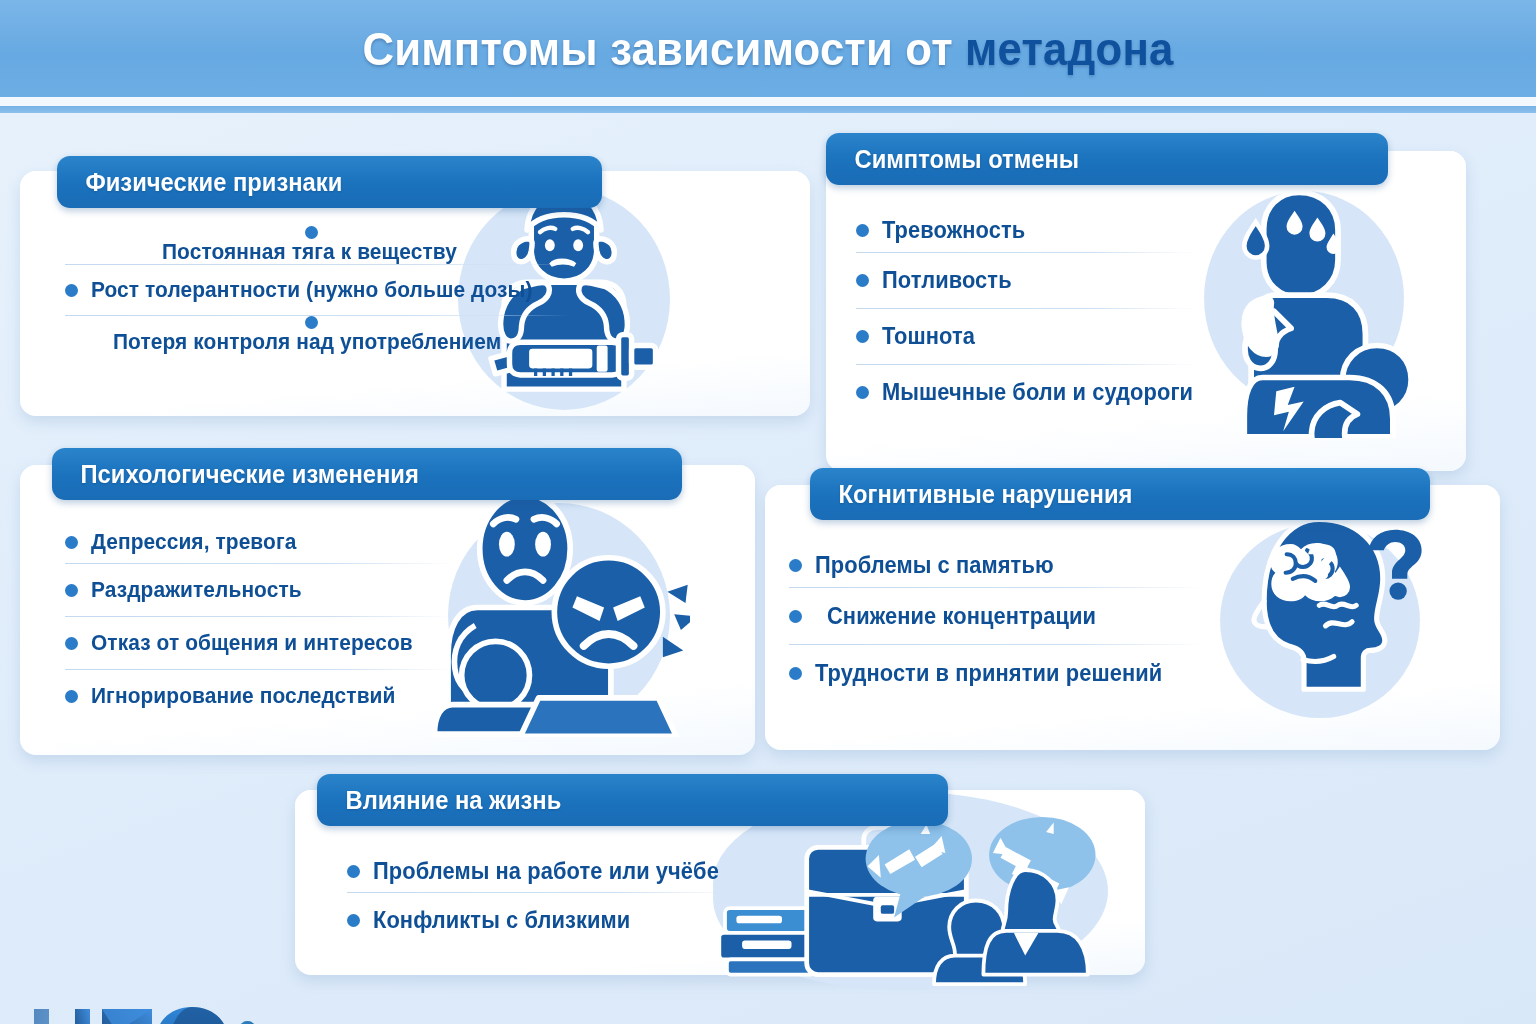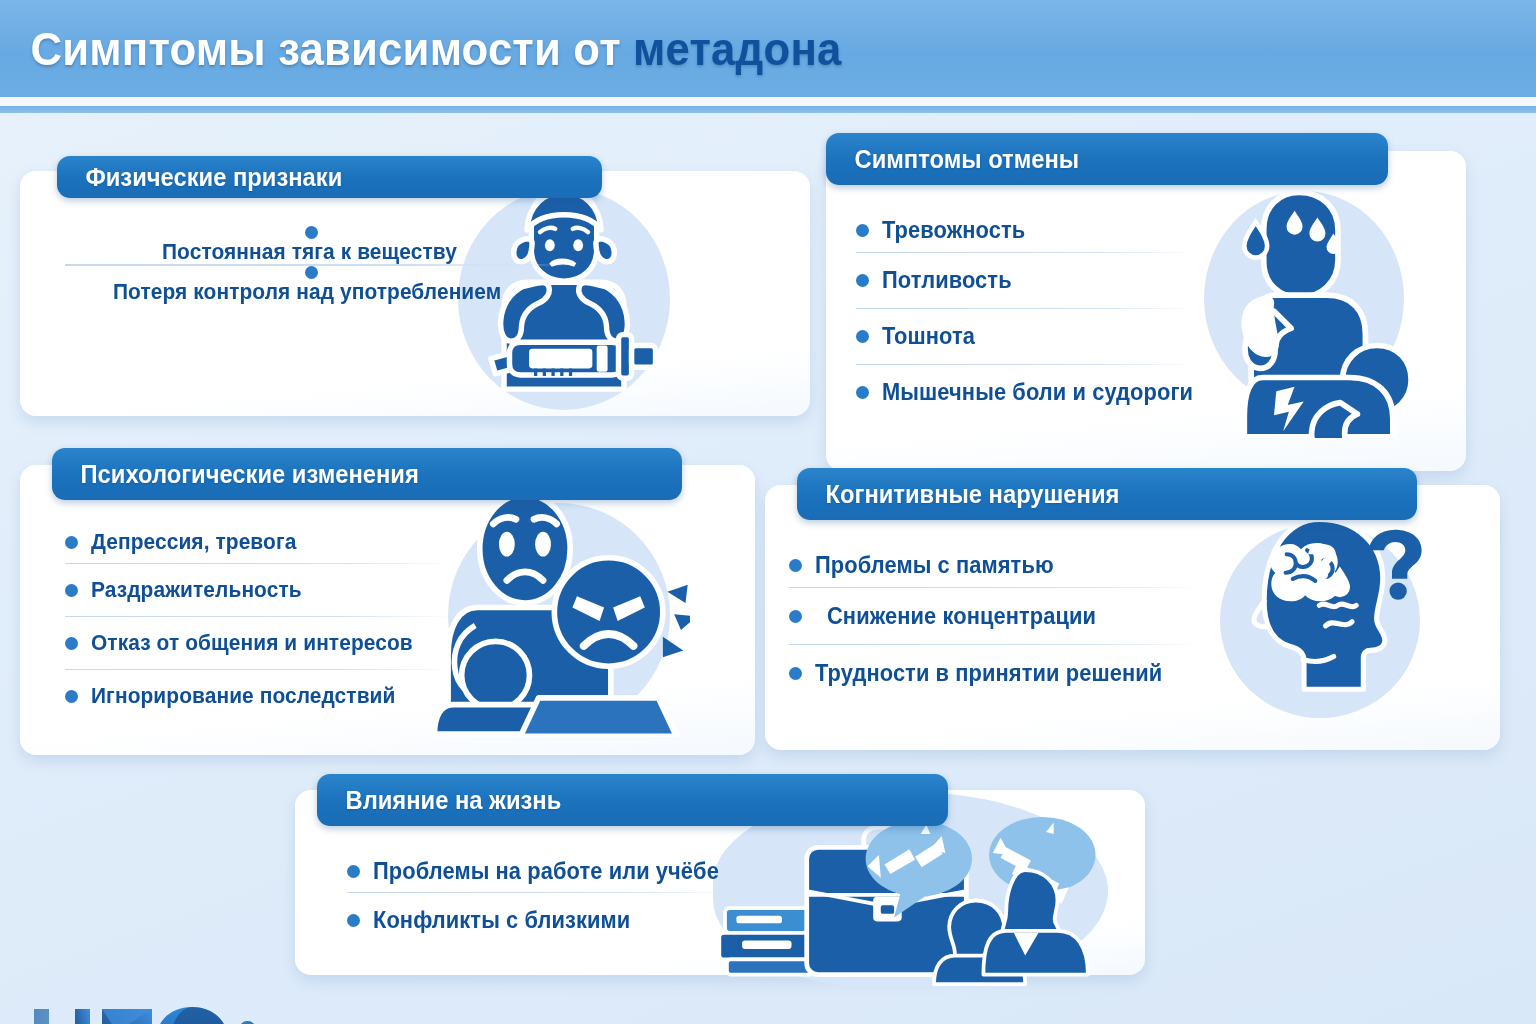--- a/index.html
+++ b/index.html
@@ -9,21 +9,21 @@
     font-family:"Liberation Sans", sans-serif;
     background:#dfecfa;
     overflow:hidden;
     position:relative;
   }
 
   
   #header {
     position:absolute; left:0; top:0; width:1536px; height:97px;
     background:linear-gradient(180deg,#7bb6e8 0%, #67a9e2 55%, #6cade4 100%);
-    display:flex; align-items:center; justify-content:flex-start;
+    display:flex; align-items:center; justify-content:center;
   }
   #header-rule-white {
     position:absolute; left:0; top:97px; width:1536px; height:9px; background:#f2f8fd;
   }
   #header-rule-blue {
     position:absolute; left:0; top:106px; width:1536px; height:7px;
     background:linear-gradient(180deg,#76b1e6,#8cc0ec);
   }
   #page-title {
     font-size:47px; font-weight:bold; letter-spacing:.2px;
@@ -136,30 +136,34 @@
       </g>
       <g fill="#ffffff">
         <rect x="68" y="153" width="58" height="18" rx="3"></rect>
         <rect x="130" y="150" width="10" height="24" rx="2"></rect>
       </g>
       <g stroke="#1b5fa8" stroke-width="3">
         <path d="M74 171v7M82 171v7M90 171v7M98 171v7M106 171v7"></path>
       </g>
     </svg>
 
-    <div class="card-head" style="left:37px; top:-15px; width:545px; height:42px;">
+    <div class="card-head" style="left:37px; top:-15px; width:545px; height:52px;">
       <span class="card-head-label">Физические признаки</span>
     </div>
 
     <div class="list" style="left:45px; top:55px; width:505px;">
       <div class="li-row" style="height:38px;flex-direction:column;">
         <span class="bullet"></span>
         <span class="li-text" style="font-size:22px;">Постоянная тяга к веществу</span>
       </div>
       <div class="divider" style="width:505px;"></div>
+      <div class="li-row" style="height:50px;">
+        <span class="bullet"></span>
+        <span class="li-text" style="font-size:22px;">Рост толерантности (нужно больше дозы)</span>
+      </div>
       <div class="divider" style="width:505px;"></div>
       <div class="li-row" style="height:50px;flex-direction:column;">
         <span class="bullet"></span>
         <span class="li-text" style="font-size:22px;">Потеря контроля над употреблением</span>
       </div>
     </div>
   </div>
 
   <div class="card" style="left:826px; top:38px; width:640px; height:320px;">
 
@@ -322,21 +326,21 @@
         <path d="M106 36c-7 0-12 4-13 10h8c1-2 3-4 5-4 3 0 5 2 5 4 0 4-6 5-6 11v3h8v-2c0-5 7-6 7-12 0-6-5-10-14-10z"></path>
         <circle cx="108" cy="66" r="4.5"></circle>
       </g>
 
       <g fill="#1b5fa8">
         <path d="M178 22c-14 0-24 8-26 20h15c2-5 6-8 11-8 6 0 10 3 10 8 0 8-13 11-13 22v6h15v-4c0-9 14-10 14-24 0-12-11-20-26-20z"></path>
         <circle cx="181" cy="82" r="8.5"></circle>
       </g>
     </svg>
 
-    <div class="card-head" style="left:32px; top:-17px; width:620px; height:52px;">
+    <div class="card-head" style="left:45px; top:-17px; width:620px; height:52px;">
       <span class="card-head-label">Когнитивные нарушения</span>
     </div>
 
     <div class="list" style="left:24px; top:58px; width:415px;">
       <div class="li-row" style="height:44px;">
         <span class="bullet"></span>
         <span class="li-text" style="font-size:23px;">Проблемы с памятью</span>
       </div>
       <div class="divider" style="width:415px;"></div>
       <div class="li-row" style="height:56px;gap:12px;">

